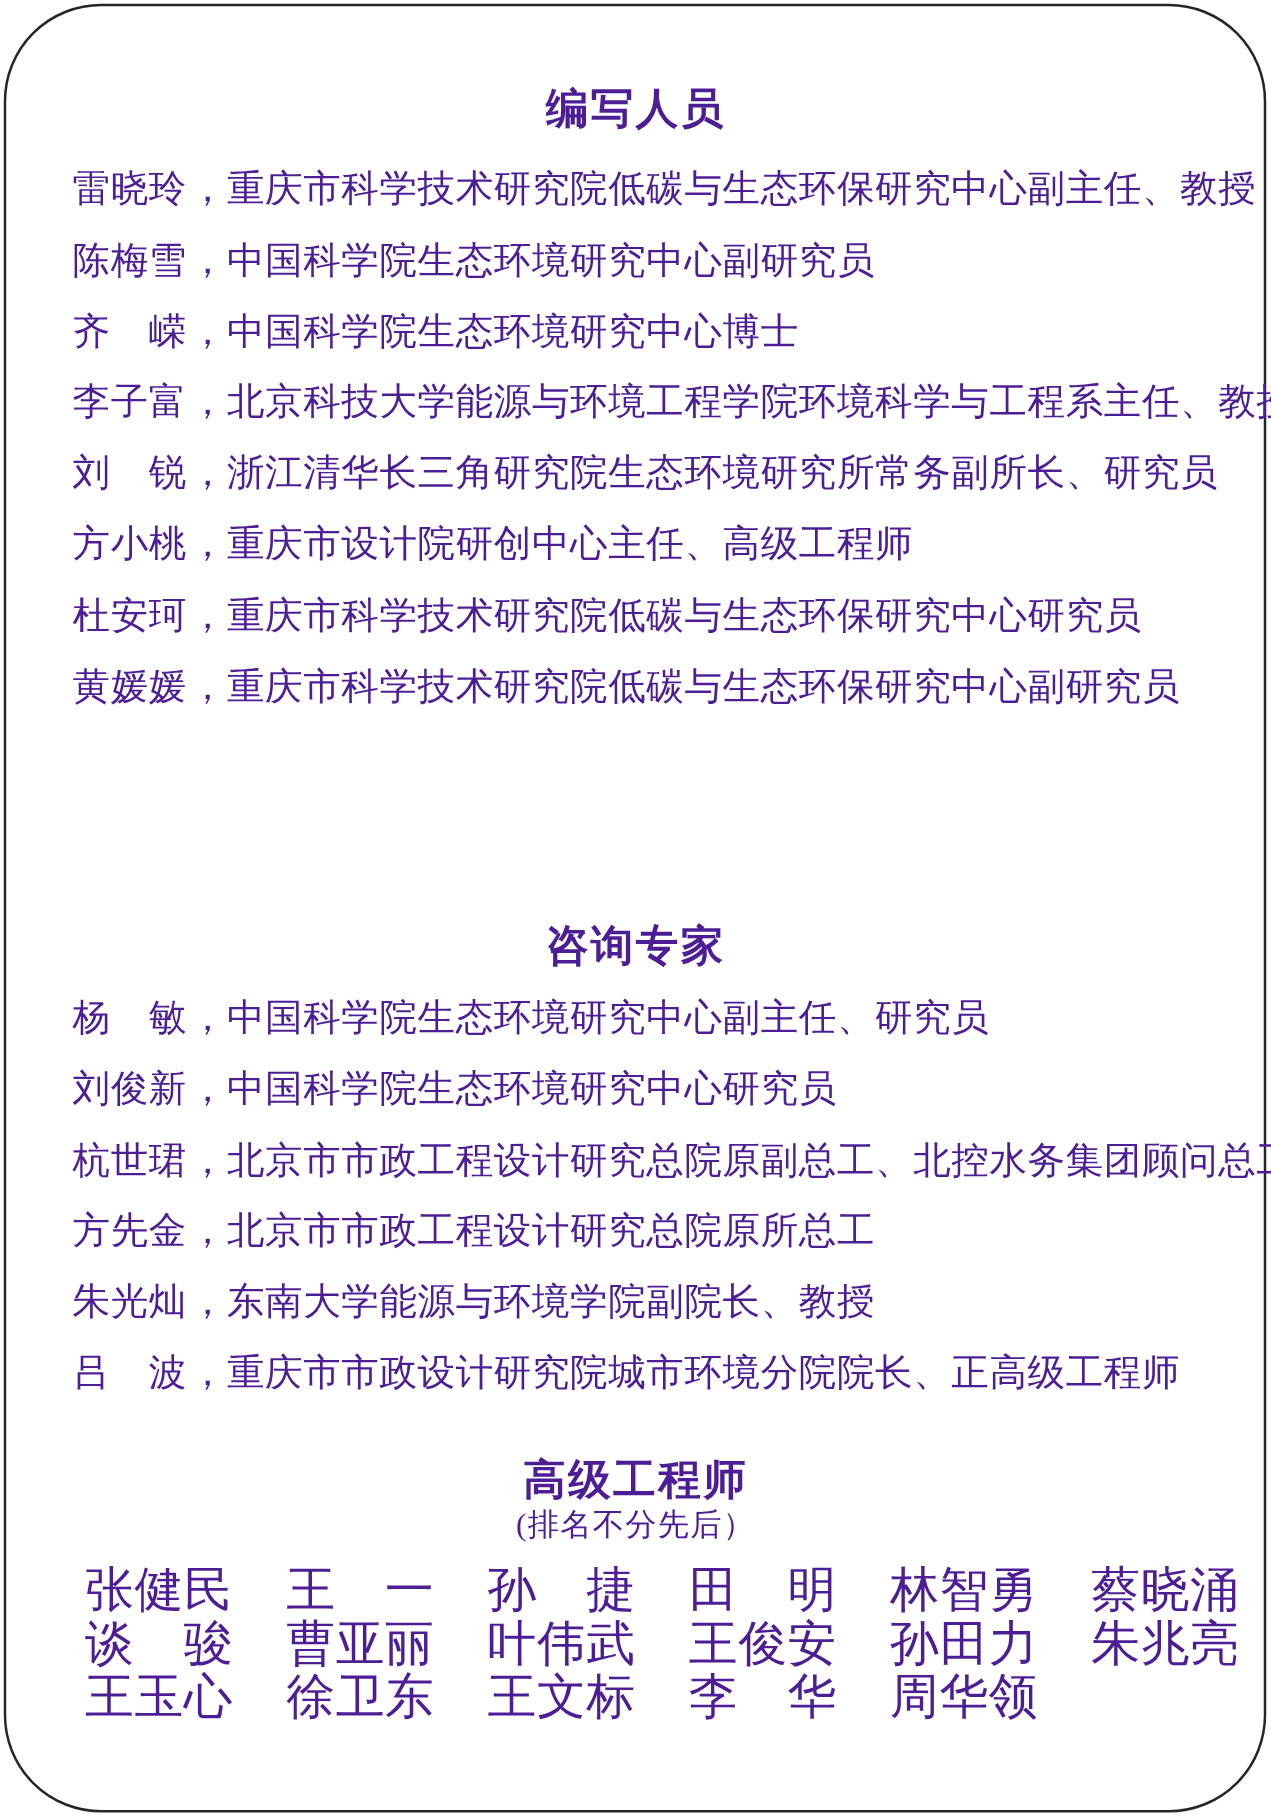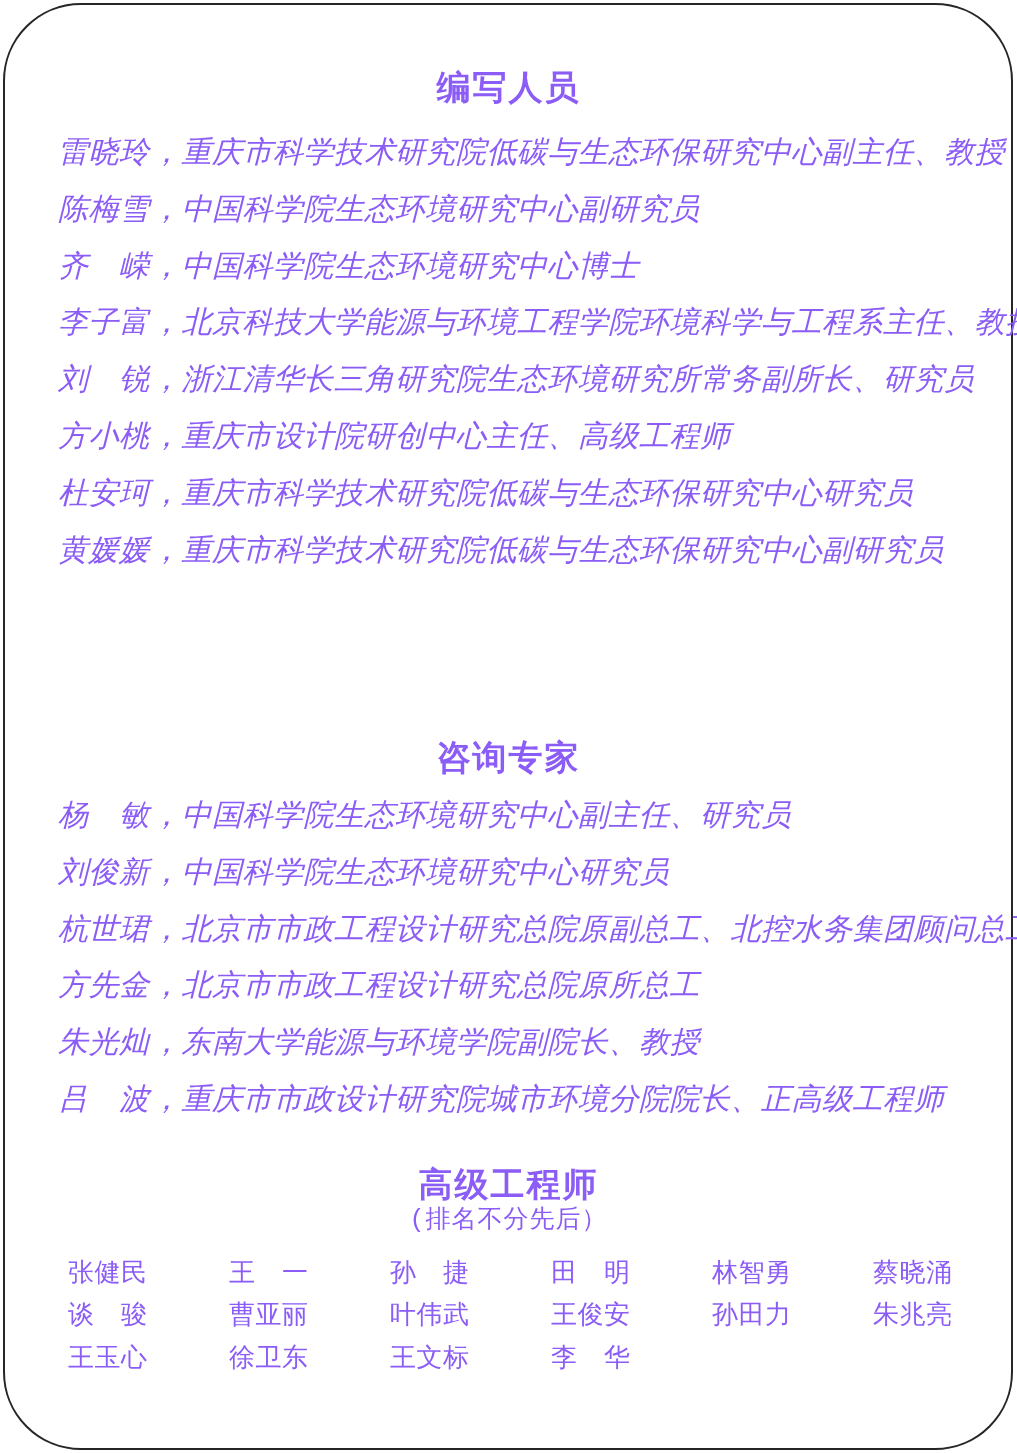--- a/index.html
+++ b/index.html
@@ -1,21 +1,21 @@
 <!DOCTYPE html>
 <html><head>
 <meta charset="utf-8">
 <style>
   html,body{margin:0;padding:0;background:#ffffff;}
   .page{
     position:relative;
     width:1017px;height:1453px;
     background:#ffffff;
     font-family:"Liberation Sans", sans-serif;
-    color:#8b5cf6;
+    color:#4c1d95;
     overflow:hidden;
   }
   .frame{
     position:absolute;
     left:3px;top:3px;right:4px;bottom:3px;
     border:2px solid #262626;
     border-radius:78px;
     pointer-events:none;
   }
   .sec-title{
@@ -29,50 +29,49 @@
     letter-spacing:2px;
     white-space:nowrap;
   }
   .t1{top:69px;}
   .t2{top:739px;}
   .t3{top:1166px;}
   .subtitle{
     position:absolute;
     top:1204px;left:0;right:0;
     text-align:center;
-    font-family:Liberation Mono, monospace;
+    font-family:Liberation Serif, serif;
     font-size:25px;
     line-height:34px;
     letter-spacing:1px;
   }
   ul.list{
     position:absolute;
     left:58px;right:36px;
     margin:0;padding:0;
     list-style:none;
-    font-style:italic;
   }
   .l1{top:124px;}
   .l2{top:787px;}
   ul.list li{
     line-height:56.8px;
     font-size:30px;
     white-space:nowrap;
     letter-spacing:0.5px;
   }
   .nm{display:inline-block;min-width:93px;}
   .sep{display:inline;}
   .grid{
     position:absolute;
     top:1251px;left:68px;right:30px;
     display:grid;
     grid-template-columns:repeat(6,161px);
     grid-auto-rows:42.6px;
     align-items:center;
-    font-size:26px;
+    font-size:39px;
     letter-spacing:0.5px;
     white-space:nowrap;
   }
 </style>
 </head>
 <body>
 
 <div class="page">
   <div class="frame"></div>
 
@@ -111,14 +110,15 @@
     <span>谈　骏</span>
     <span>曹亚丽</span>
     <span>叶伟武</span>
     <span>王俊安</span>
     <span>孙田力</span>
     <span>朱兆亮</span>
     <span>王玉心</span>
     <span>徐卫东</span>
     <span>王文标</span>
     <span>李　华</span>
+    <span>周华领</span>
   </div>
 </div>
 
 </body></html>

